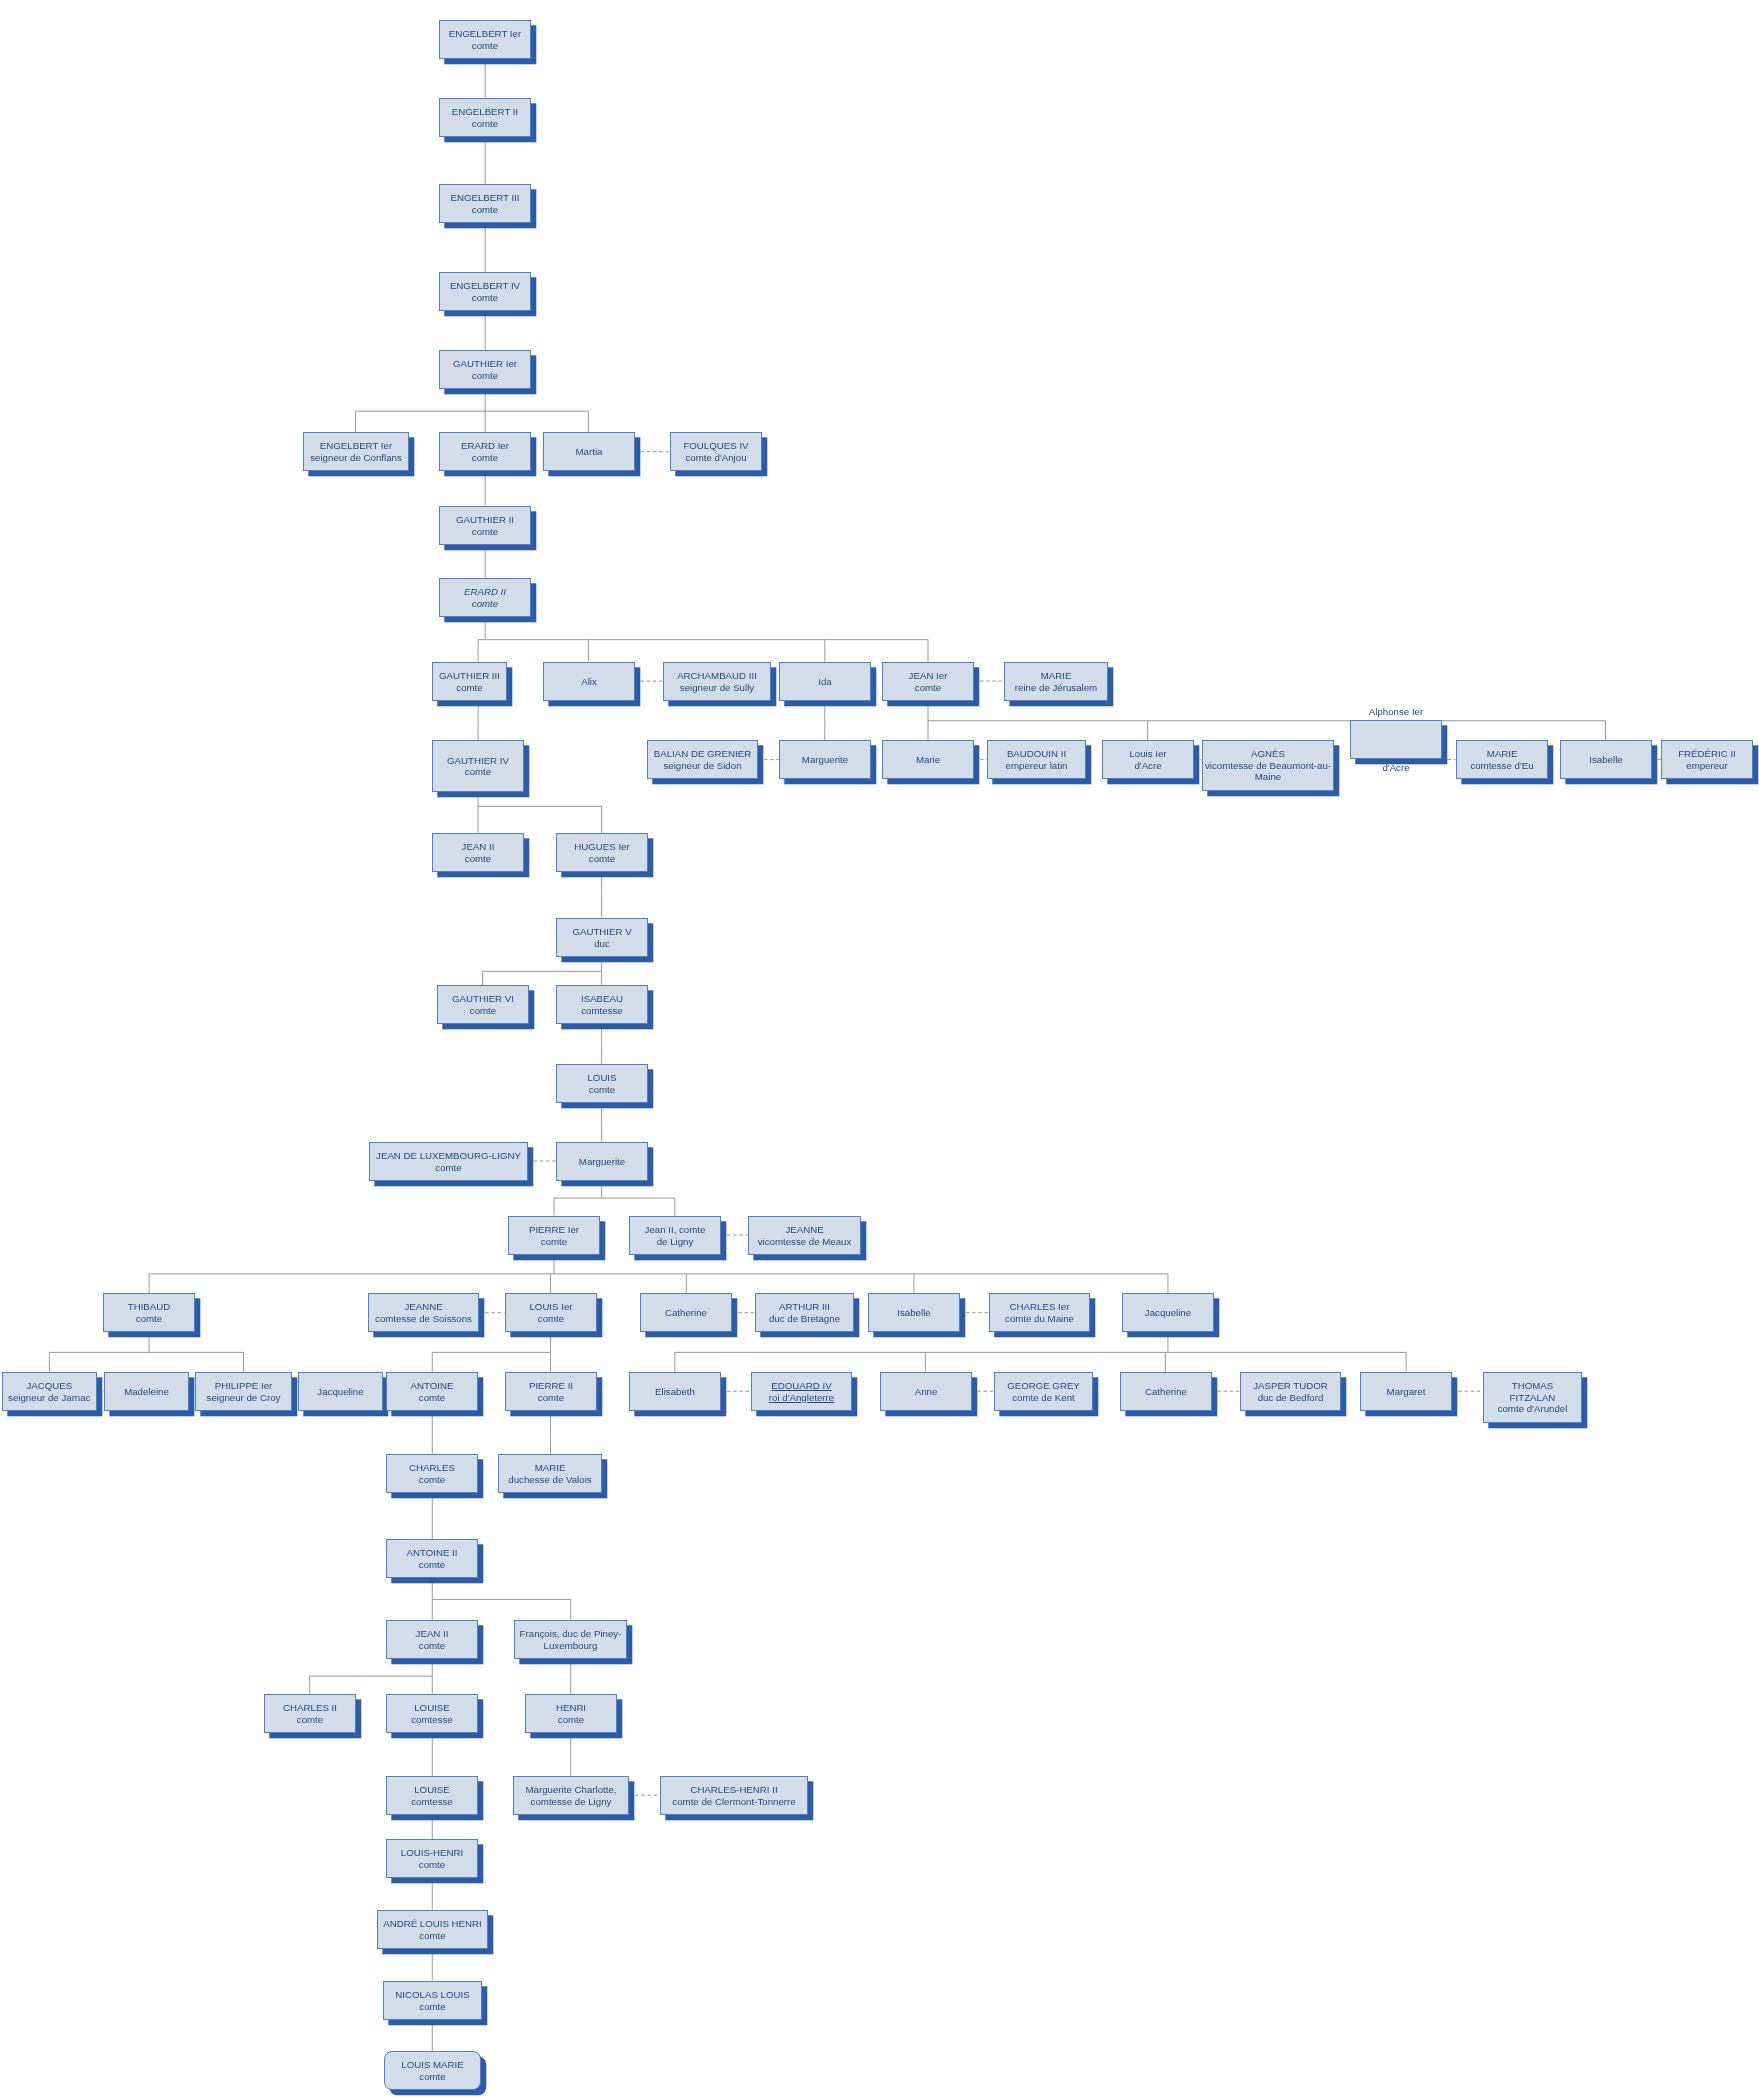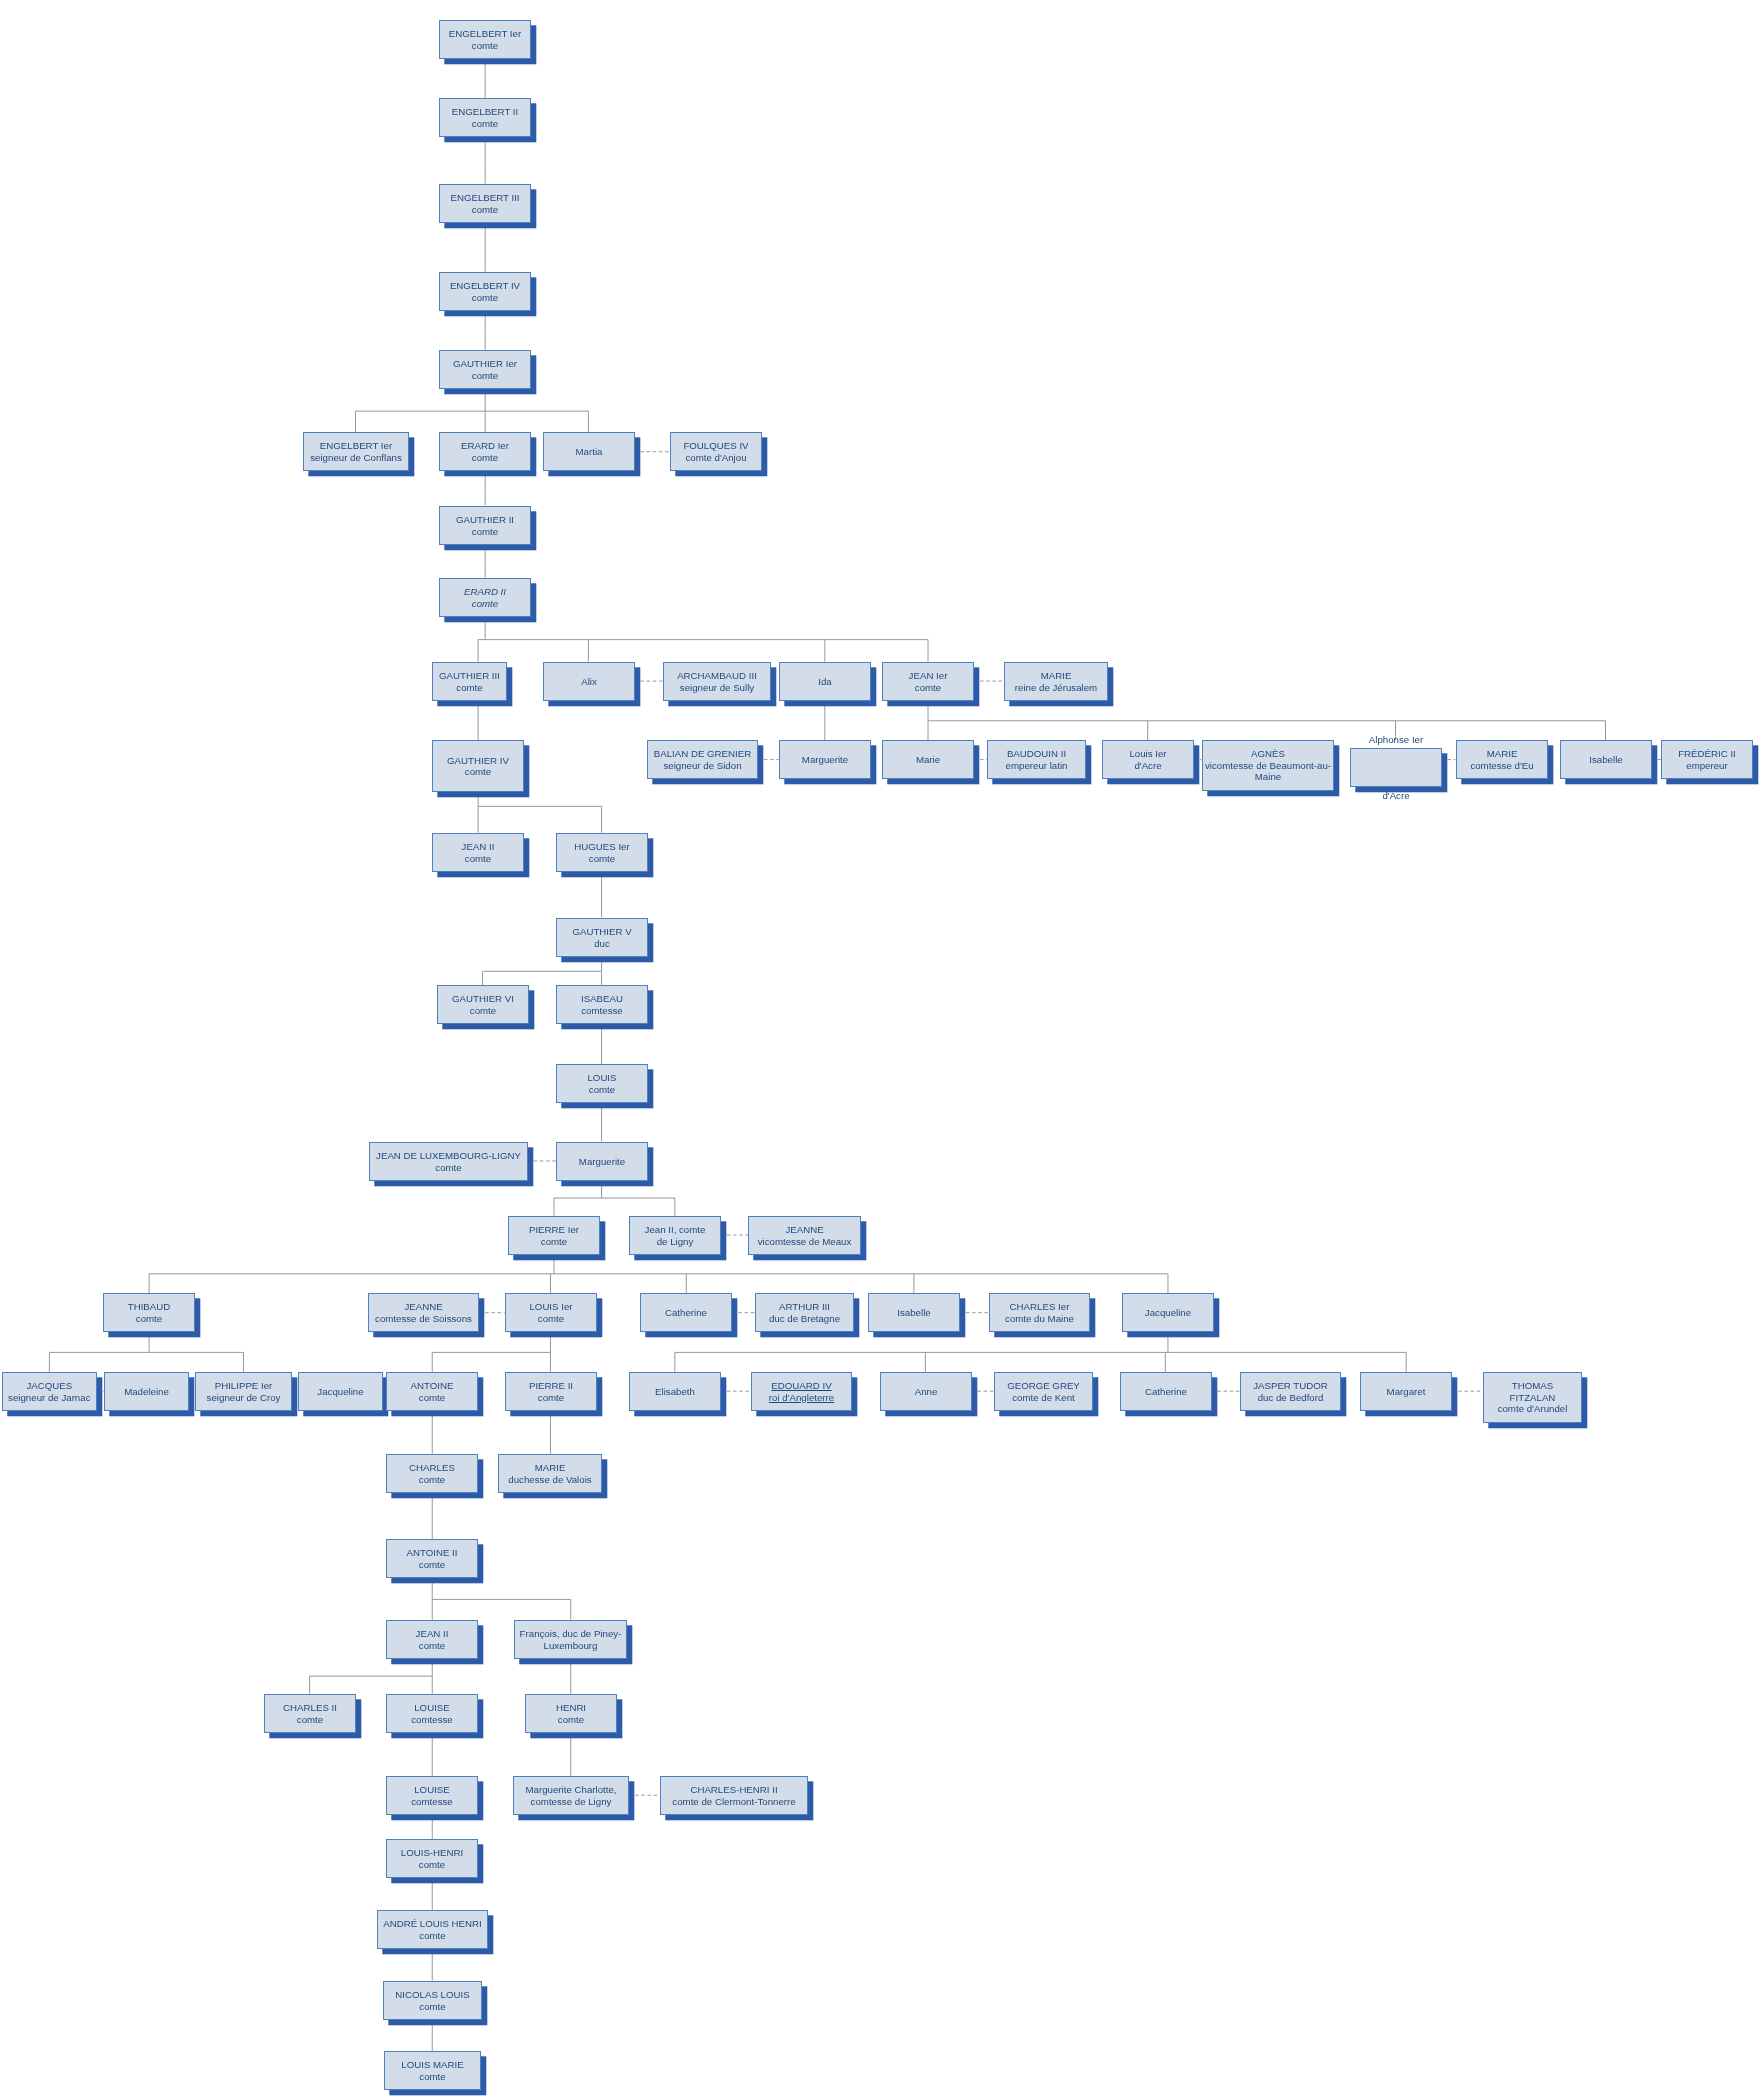--- a/index.html
+++ b/index.html
@@ -244,21 +244,21 @@
     </div>
     <div class="node" style="left: 1102px; top: 740px; width: 92px; height: 39px;">
       <div class="nl">Louis Ier</div>
       <div class="nl">d'Acre</div>
     </div>
     <div class="node" style="left: 1202px; top: 740px; width: 132px; height: 51px;">
       <div class="nl">AGNÈS</div>
       <div class="nl">vicomtesse de Beaumont-au-</div>
       <div class="nl">Maine</div>
     </div>
-    <div class="node" style="left: 1350px; top: 748px; width: 92px; height: 39px; gap: 45px;">
+    <div class="node" style="left: 1350px; top: 720px; width: 92px; height: 39px; gap: 45px;">
       <div class="nl">Alphonse Ier</div>
       <div class="nl">d'Acre</div>
     </div>
     <div class="node" style="left: 1456px; top: 740px; width: 92px; height: 39px;">
       <div class="nl">MARIE</div>
       <div class="nl">comtesse d'Eu</div>
     </div>
     <div class="node" style="left: 1560px; top: 740px; width: 92px; height: 39px;">
       <div class="nl">Isabelle</div>
     </div>
@@ -438,18 +438,18 @@
       <div class="nl">comte</div>
     </div>
     <div class="node" style="left: 377px; top: 1910px; width: 111px; height: 39px;">
       <div class="nl">ANDRÉ LOUIS HENRI</div>
       <div class="nl">comte</div>
     </div>
     <div class="node" style="left: 383px; top: 1981px; width: 99px; height: 39px;">
       <div class="nl">NICOLAS LOUIS</div>
       <div class="nl">comte</div>
     </div>
-    <div class="node" style="left: 384px; top: 2051px; width: 97px; height: 39px;">
+    <div class="node" style="left: 384px; top: 2051px; width: 97px; height: 39px; border-radius: 8px;">
       <div class="nl">LOUIS MARIE</div>
       <div class="nl">comte</div>
     </div>
   </div>
 
 
 </body></html>

